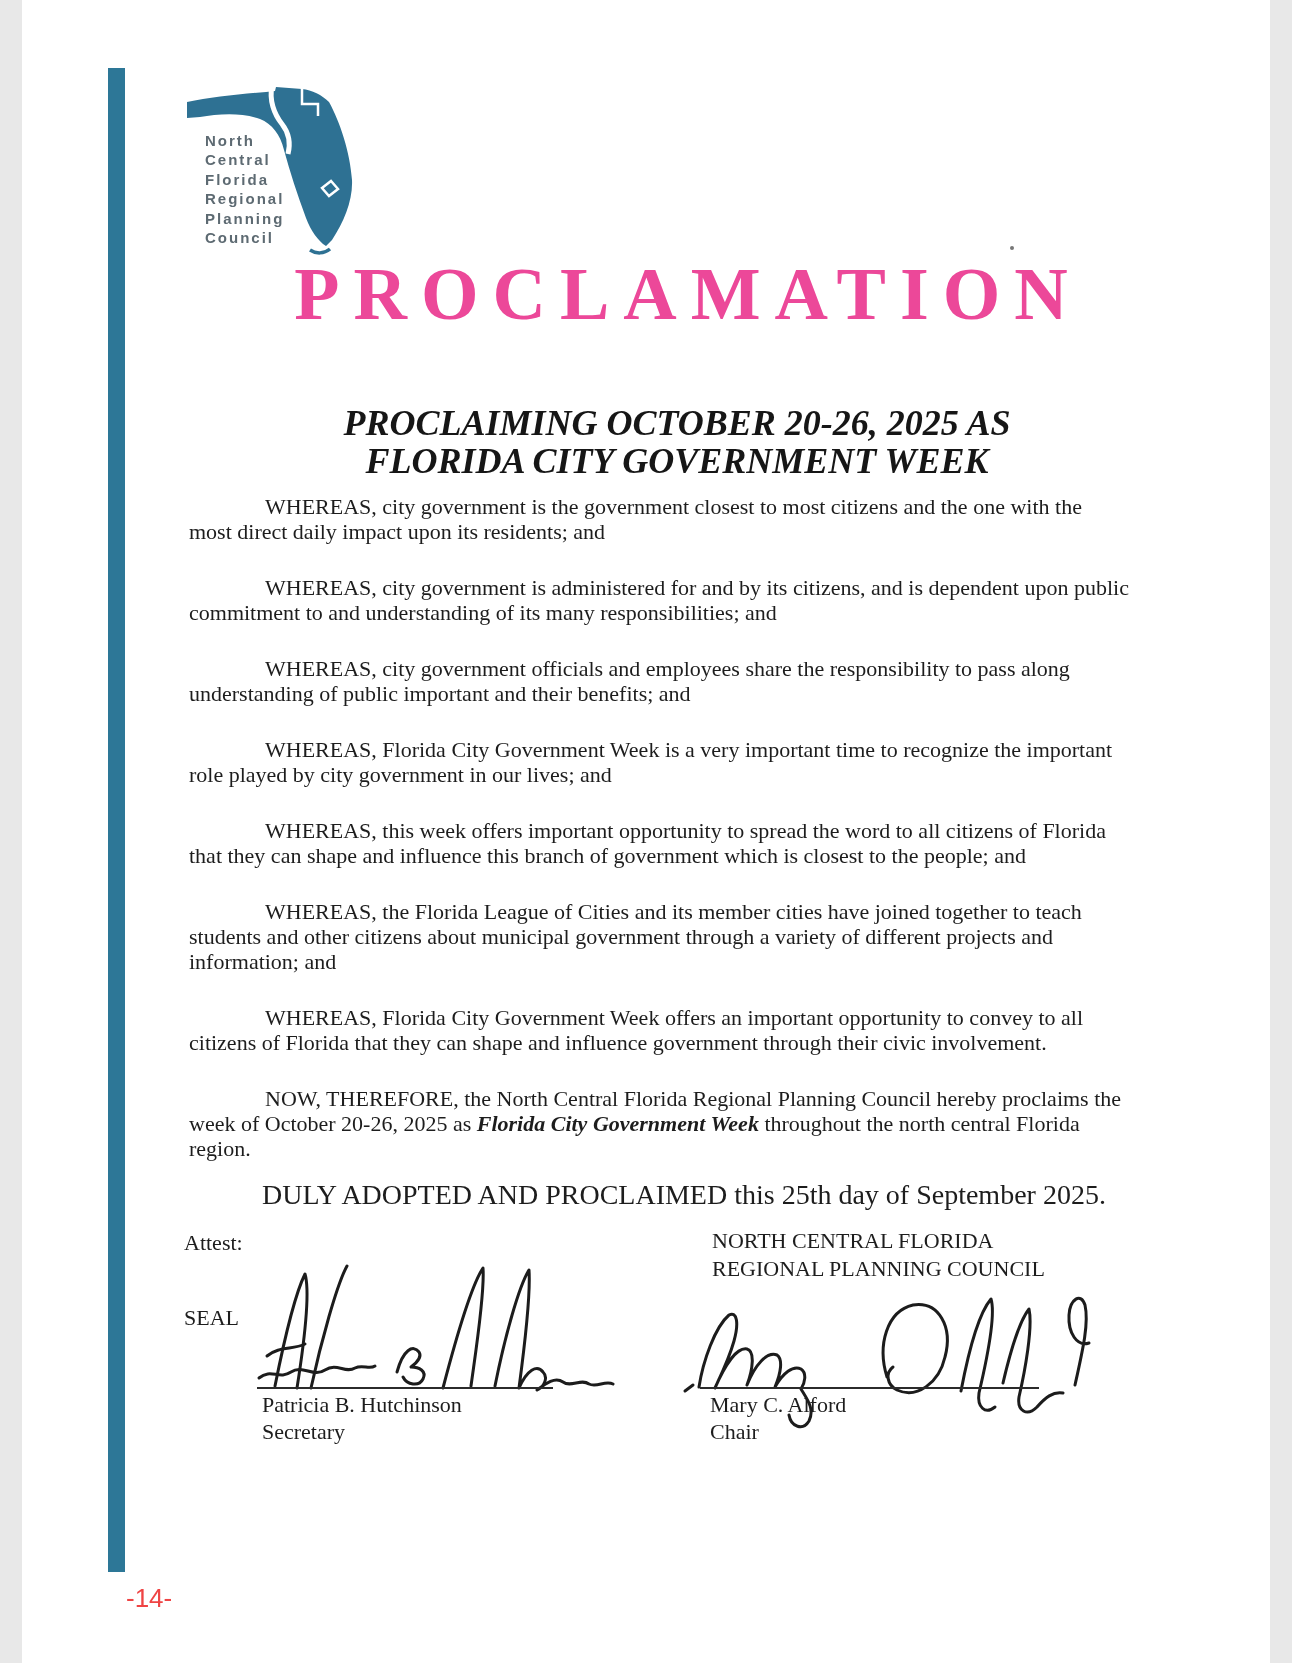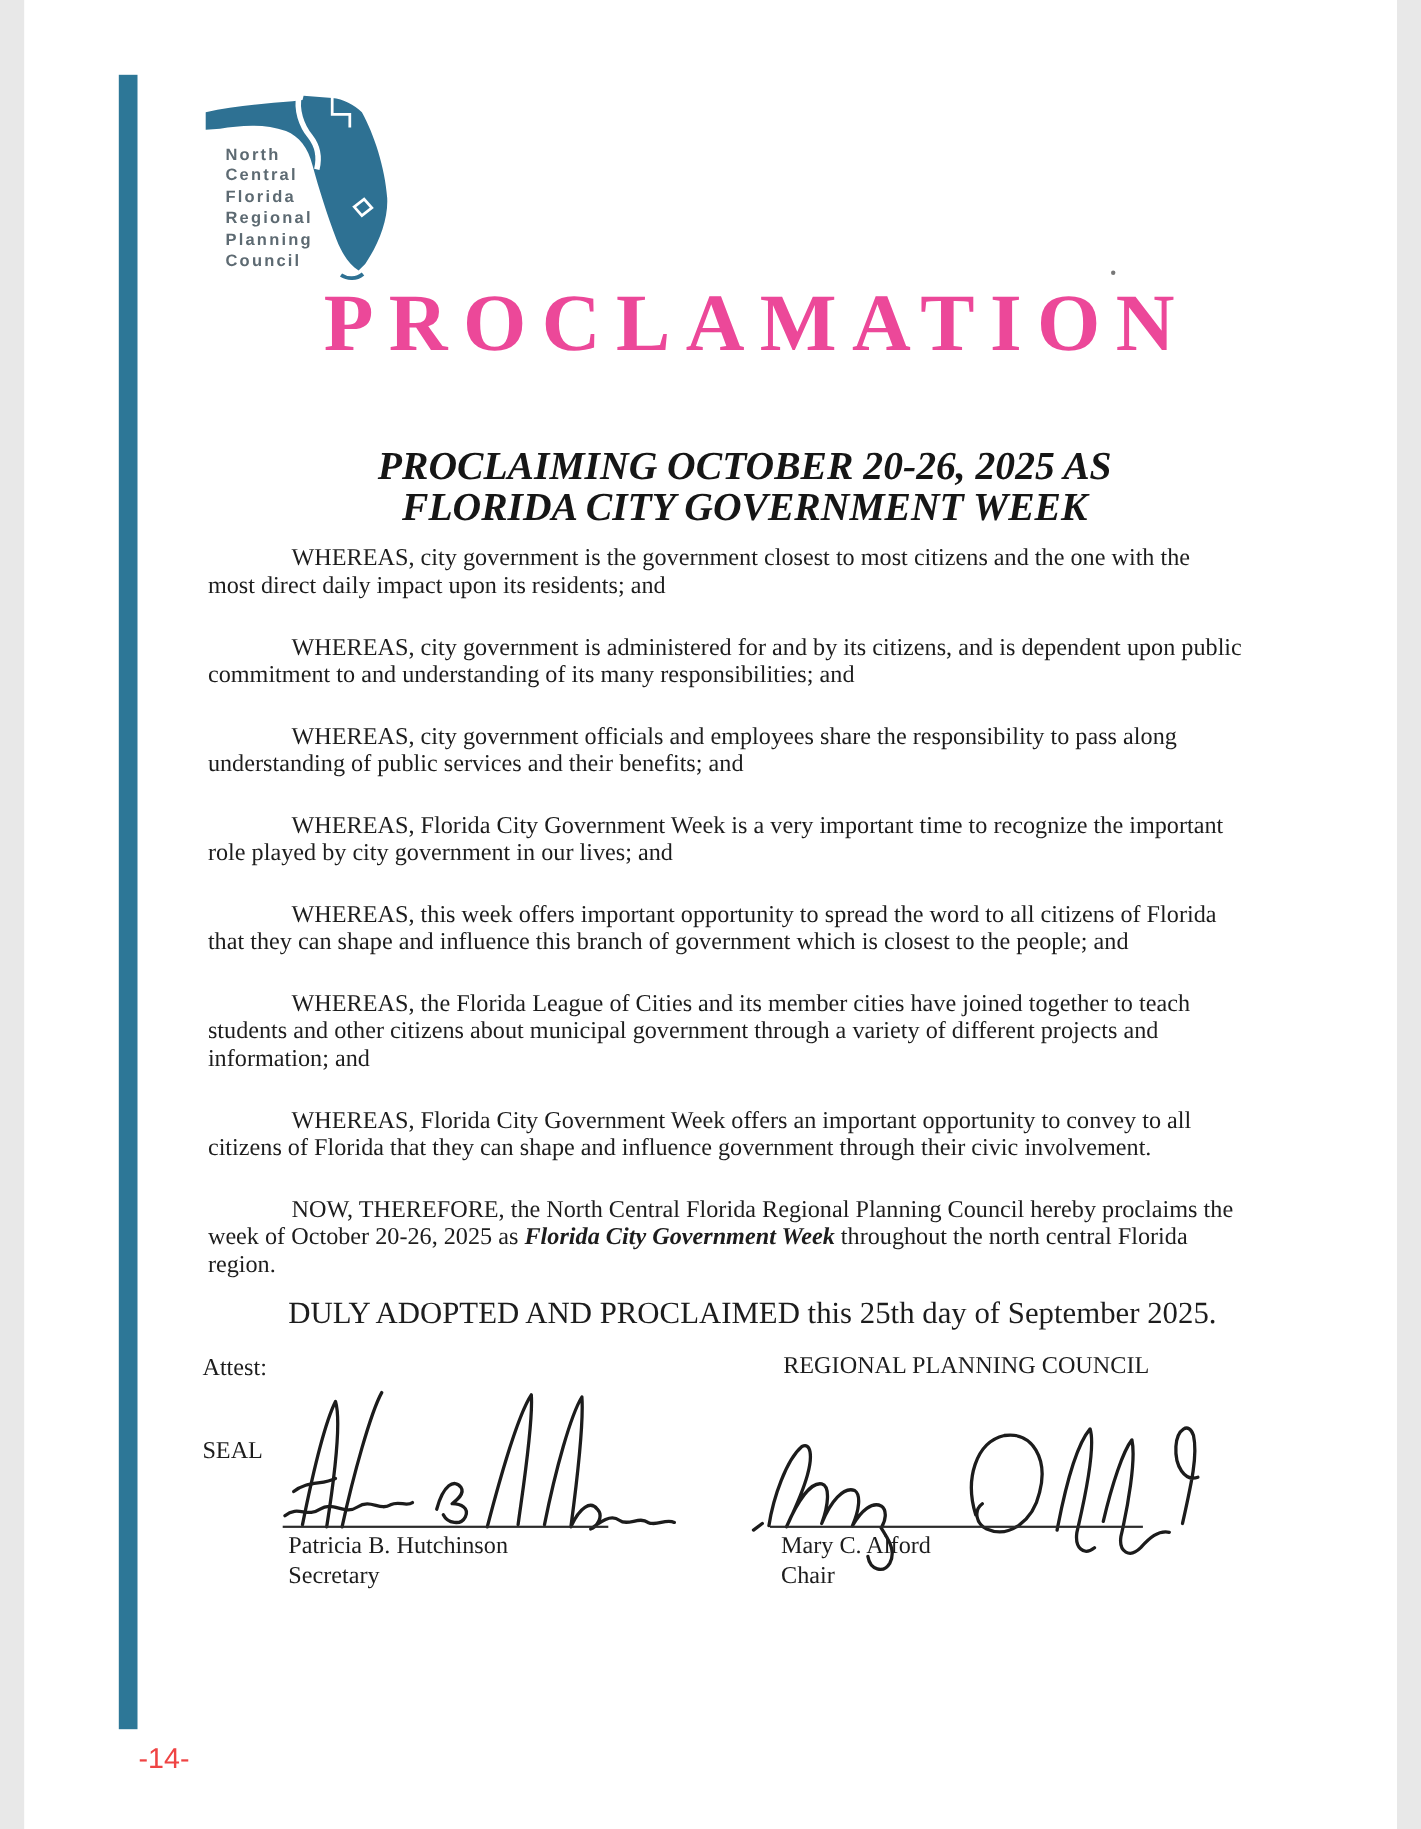--- a/index.html
+++ b/index.html
@@ -97,21 +97,21 @@
     <div class="para">
       <div class="line indent">WHEREAS, city government is the government closest to most citizens and the one with the</div>
       <div class="line">most direct daily impact upon its residents; and</div>
     </div>
     <div class="para">
       <div class="line indent">WHEREAS, city government is administered for and by its citizens, and is dependent upon public</div>
       <div class="line">commitment to and understanding of its many responsibilities; and</div>
     </div>
     <div class="para">
       <div class="line indent">WHEREAS, city government officials and employees share the responsibility to pass along</div>
-      <div class="line">understanding of public services and their benefits; and</div>
+      <div class="line">understanding of public important and their benefits; and</div>
     </div>
     <div class="para">
       <div class="line indent">WHEREAS, Florida City Government Week is a very important time to recognize the important</div>
       <div class="line">role played by city government in our lives; and</div>
     </div>
     <div class="para">
       <div class="line indent">WHEREAS, this week offers important opportunity to spread the word to all citizens of Florida</div>
       <div class="line">that they can shape and influence this branch of government which is closest to the people; and</div>
     </div>
     <div class="para">
@@ -127,20 +127,21 @@
       <div class="line indent">NOW, THEREFORE, the North Central Florida Regional Planning Council hereby proclaims the</div>
       <div class="line"><span>week of October 20-26, 2025 as </span><span class="em-bi">Florida City Government Week</span><span> throughout the north central Florida</span></div>
       <div class="line">region.</div>
     </div>
   </div>
 
   <div id="adoption-line">DULY ADOPTED AND PROCLAIMED this 25th day of September 2025.</div>
 
   <div class="label-22" style="left:162px;top:1230px;">Attest:</div>
   <div id="council-name">
+    <div>NORTH CENTRAL FLORIDA</div>
     <div>REGIONAL PLANNING COUNCIL</div>
   </div>
   <div class="label-22" style="left:162px;top:1305px;">SEAL</div>
 
   <svg class="sig-ink" style="left:225px;top:1258px;" width="380" height="140" viewBox="0 0 380 140">
     <path d="M 28,128 C 36,88 48,36 58,16 C 64,36 56,92 50,130"></path>
     <path d="M 20,98 C 32,88 46,92 58,86"></path>
     <path d="M 64,130 C 74,84 90,26 100,8"></path>
     <path d="M 12,120 C 24,110 32,122 44,114 C 56,106 66,120 78,112 C 90,104 98,116 108,110 C 116,106 122,112 128,108"></path>
     <path d="M 150,114 C 156,92 166,86 172,94 C 176,100 168,106 164,109 C 172,109 180,113 176,121 C 172,129 160,127 156,119"></path>

